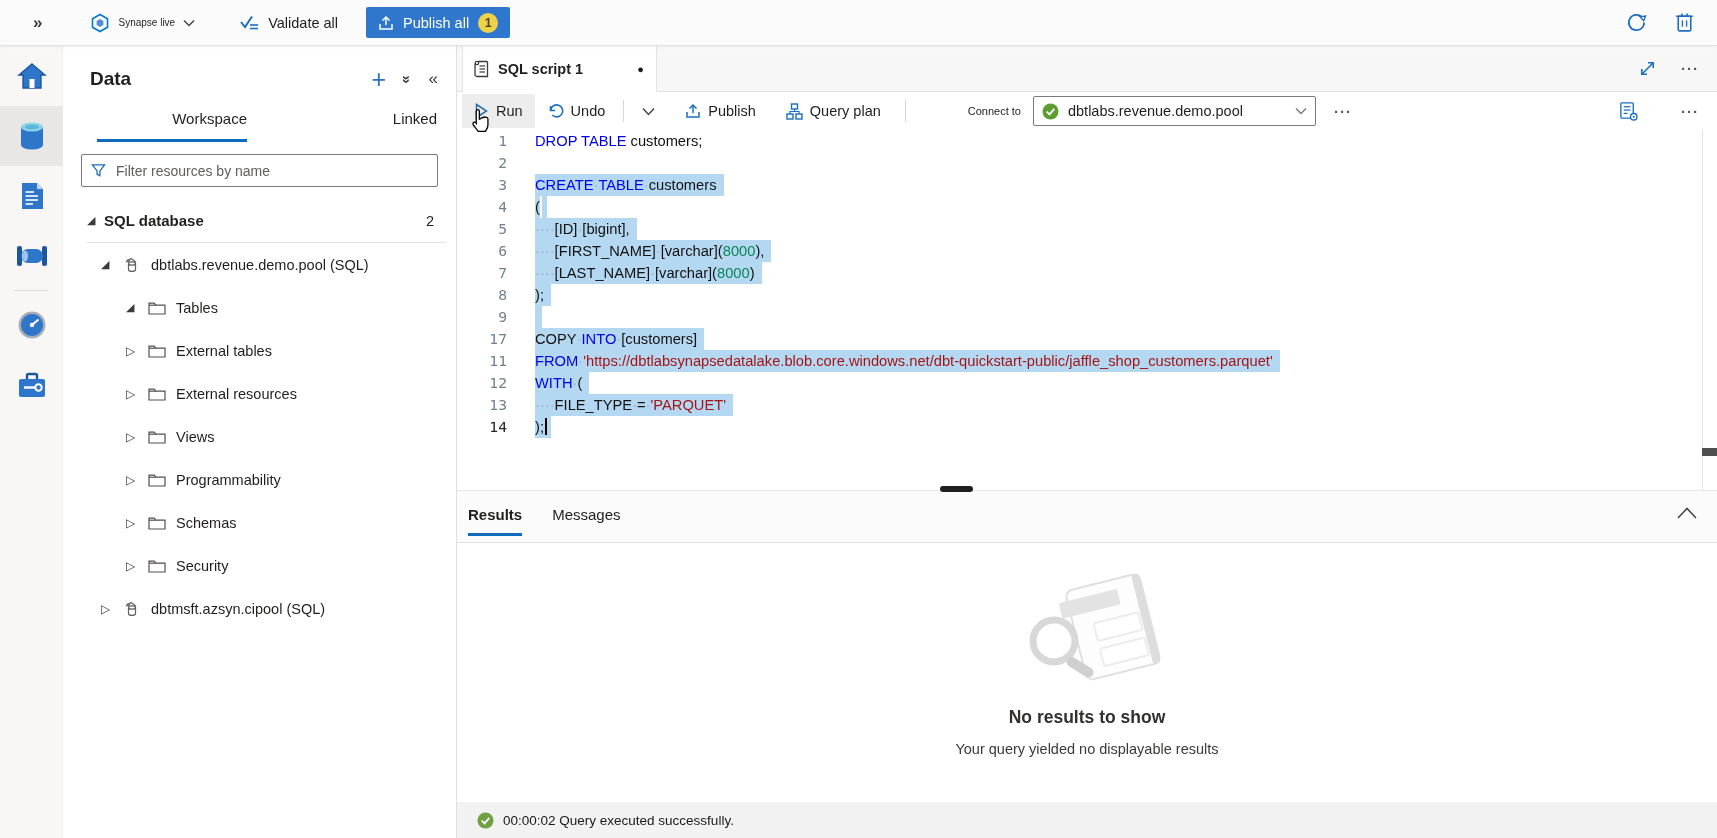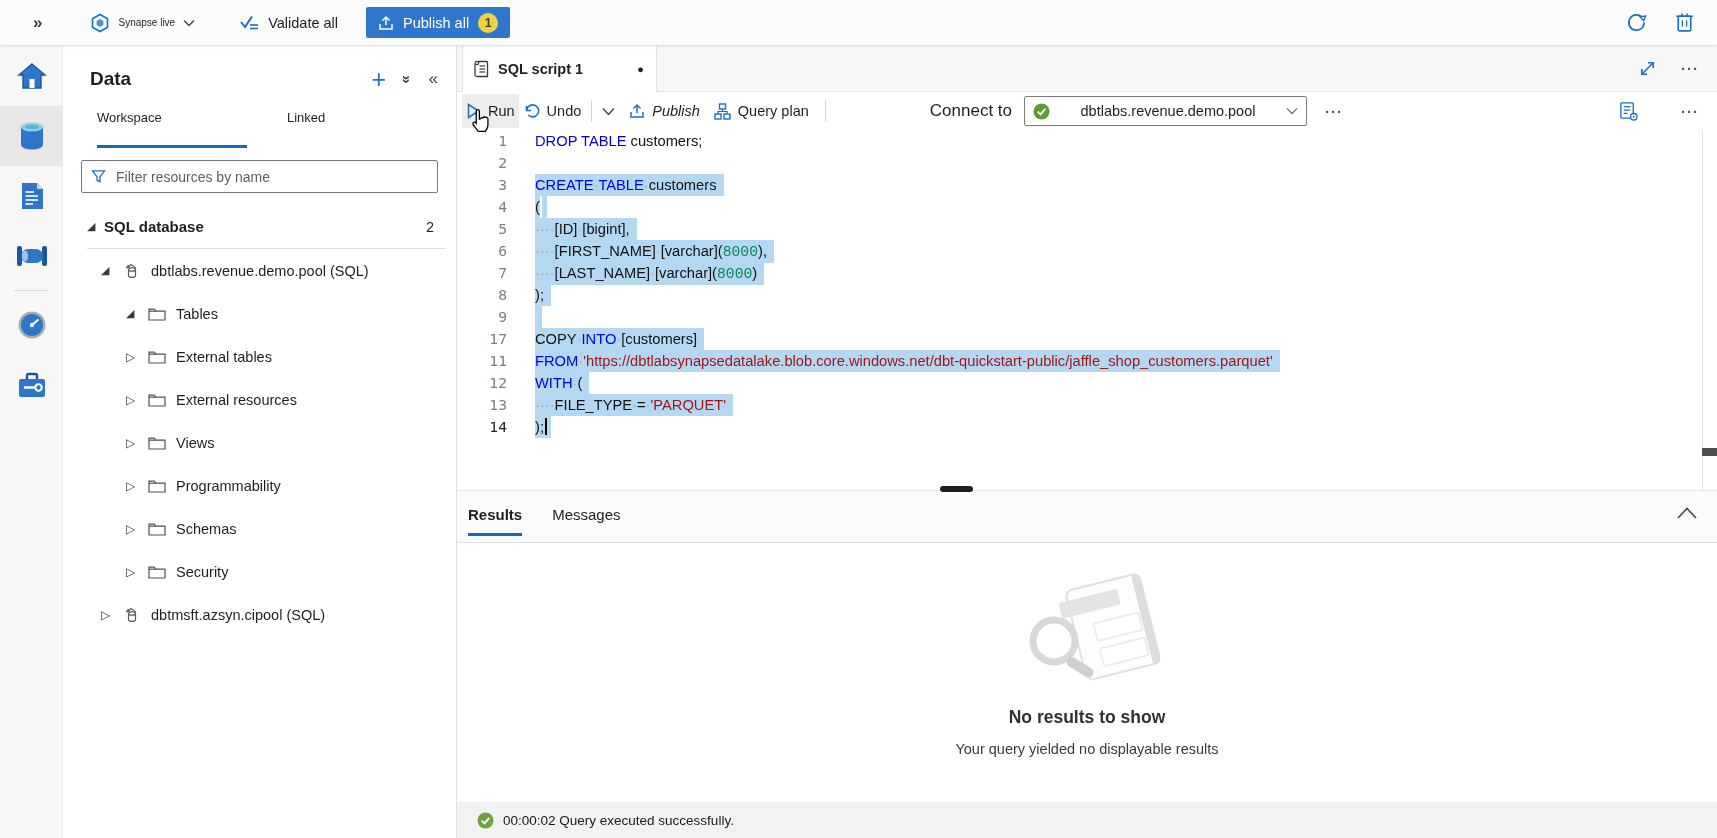--- a/index.html
+++ b/index.html
@@ -27,21 +27,21 @@
 
   
   .datapanel{position:absolute;left:63px;top:46px;width:394px;height:792px;background:#fff;border-right:1px solid #e0e0e0;}
   .dp-header{display:flex;align-items:center;padding:22px 18px 0 27px;}
   .dp-title{font-size:19px;font-weight:700;color:#201f1e;}
   .dp-icons{margin-left:auto;display:flex;align-items:center;gap:17px;}
   .plus-glyph{font-size:25px;font-weight:300;color:#2a6fc2;line-height:18px;cursor:pointer;}
   .dcd-glyph{display:inline-block;transform:rotate(90deg);font-size:15px;font-weight:bold;color:#3b3a39;cursor:pointer;}
   .collapse-glyph{font-size:17px;color:#3b3a39;cursor:pointer;}
   .dp-tabs{display:flex;margin:20px 0 0 34px;}
-  .dp-tab{width:150px;text-align:left;font-size:13px;padding-bottom:20px;color:#201f1e;cursor:pointer;}
+  .dp-tab{width:150px;text-align:right;font-size:15px;padding-bottom:12px;color:#201f1e;cursor:pointer;}
   .dp-tab.active{border-bottom:3px solid #0f6cbd;font-weight:400;}
   .dp-tab+.dp-tab{margin-left:40px;color:#201f1e;}
   .filterbox{display:flex;align-items:center;gap:8px;margin:12px 18px 0 18px;height:33px;
     border:1px solid #7a7a7a;border-radius:2px;padding:0 9px;background:#fff;}
   .filterbox input{border:0;outline:0;flex:1;font-size:14px;color:#201f1e;background:transparent;}
   .filterbox input::placeholder{color:#605e5c;}
   .tree{margin-top:12px;}
   .tree-row{display:flex;align-items:center;height:43px;font-size:14.5px;color:#201f1e;cursor:pointer;}
   .tree-row.lvl0{padding-left:24px;}
   .tree-row.lvl0 .tree-label{font-weight:700;font-size:15px;}
@@ -57,43 +57,43 @@
   
   .main{position:absolute;left:457px;top:46px;width:1260px;height:792px;background:#4c1d95;}
   .tabbar{position:absolute;left:0;top:0;width:1260px;height:46px;background:#f7f7f7;border-bottom:1px solid #e3e3e3;}
   .doc-tab{position:absolute;left:5px;top:0;width:195px;height:46px;background:#fff;border-left:1px solid #e3e3e3;
     border-right:1px solid #e3e3e3;display:flex;align-items:center;padding:0 12px 0 10px;cursor:pointer;z-index:2;}
   .doc-tab-title{font-size:14.5px;font-weight:600;color:#201f1e;margin-left:9px;}
   .dirty-dot{margin-left:auto;font-size:11px;color:#1b1a19;}
   .tabbar-right{position:absolute;right:18px;top:13px;display:flex;align-items:center;gap:24px;}
 
   .toolbar{position:absolute;left:0;top:46px;width:1260px;height:38px;display:flex;align-items:center;background:#fff;}
-  .tb-btn{display:flex;align-items:center;gap:7px;font-size:14.5px;color:#201f1e;cursor:pointer;padding:0 4px;height:34px;}
+  .tb-btn{display:flex;align-items:center;gap:7px;font-size:14.5px;color:#201f1e;cursor:pointer;padding:0 12px;height:34px;}
   .tb-btn.hovered{background:#ededed;}
   .tb-sep{width:1px;height:22px;background:#d6d6d6;margin:0 6px;}
-  .connect-label{font-size:17px;color:#201f1e;margin-left:98px;margin-right:12px;}
+  .connect-label{font-size:11px;color:#201f1e;margin-left:56px;margin-right:12px;}
   .pool-select{display:flex;align-items:center;gap:9px;height:30px;width:283px;border:1px solid #7a7a7a;
     border-radius:2px;background:#fff;padding:0 8px;cursor:pointer;}
-  .pool-select span.txt{font-size:14.5px;color:#201f1e;flex:1;text-align:center;}
+  .pool-select span.txt{font-size:14.5px;color:#201f1e;flex:1;}
   .ellipsis{font-size:15px;font-weight:bold;color:#57565a;letter-spacing:1px;cursor:pointer;}
   .toolbar .ellipsis{margin-left:18px;}
   .toolbar-right{margin-left:auto;display:flex;align-items:center;gap:24px;margin-right:18px;}
 
   
   .editor{position:absolute;left:0;top:84px;width:1260px;height:360px;background:#fff;overflow:hidden;cursor:text;}
   .code-line{display:flex;height:22px;font-family:"DejaVu Sans Mono",monospace;font-size:14.7px;line-height:22px;white-space:pre;}
   .ln{width:50px;flex:none;text-align:right;color:#71828c;font-family:"DejaVu Sans Mono",monospace;}
   .ln.active{color:#262626;}
   .code-text{margin-left:28px;}
   .linebox{display:inline-block;white-space:pre;}
   .linebox.sel{background:#b5d8f2;box-shadow:7px 0 0 #b5d8f2;}
   .linebox.empty-sel{width:7px;height:22px;background:#b5d8f2;box-shadow:none;}
   .tk-kw{color:#0000e8;}
   .tk-pl{color:#111;}
-  .tk-num{color:#098658;font-family:Liberation Mono, monospace;}
+  .tk-num{color:#098658;}
   .tk-str{color:#a31515;}
   .tk-ws{color:#9aabb8;}
   .caret{display:inline-block;width:2px;height:17px;background:#000;vertical-align:-3px;margin-left:1px;}
   .scrollbar-strip{position:absolute;right:0;top:0;width:15px;height:360px;border-left:1px solid #e5e5e5;background:#fff;}
   .scroll-thumb{position:absolute;right:0;top:318px;width:15px;height:8px;background:#4f4f4f;cursor:grab;}
 
   .splitter{position:absolute;left:483px;top:440px;width:33px;height:6px;background:#1f1f1f;border-radius:3px;cursor:row-resize;z-index:3;}
 
   
   .results-header{position:absolute;left:0;top:444px;width:1260px;height:53px;background:#fbfbfb;
@@ -355,21 +355,21 @@
           <path d="M3.7 7.2 a6 6 0 1 1 1.6 4.8" fill="none" stroke="#1b6ec2" stroke-width="1.6"></path>
         </svg>
         <span>Undo</span>
       </div>
       <div class="tb-sep"></div>
       <div class="tb-btn">
         <svg width="13" height="9" viewBox="0 0 13 9">
           <polyline points="1,1.5 6.5,7.5 12,1.5" fill="none" stroke="#484644" stroke-width="1.5"></polyline>
         </svg>
       </div>
-      <div class="tb-btn" style="margin-left:6px;font-style:italic;">
+      <div class="tb-btn" style="margin-left:6px;">
         <svg width="16" height="16" viewBox="0 0 16 16">
           <polyline points="4.5,5.5 8,2 11.5,5.5" fill="none" stroke="#1b6ec2" stroke-width="1.5"></polyline>
           <line x1="8" y1="2.2" x2="8" y2="10" stroke="#1b6ec2" stroke-width="1.5"></line>
           <polyline points="2,9 2,14 14,14 14,9" fill="none" stroke="#1b6ec2" stroke-width="1.5"></polyline>
         </svg>
         <span>Publish</span>
       </div>
       <div class="tb-btn" style="margin-left:6px;">
         <svg width="17" height="17" viewBox="0 0 17 17">
           <rect x="5.5" y="1" width="6" height="5" fill="none" stroke="#1b6ec2" stroke-width="1.4"></rect>

